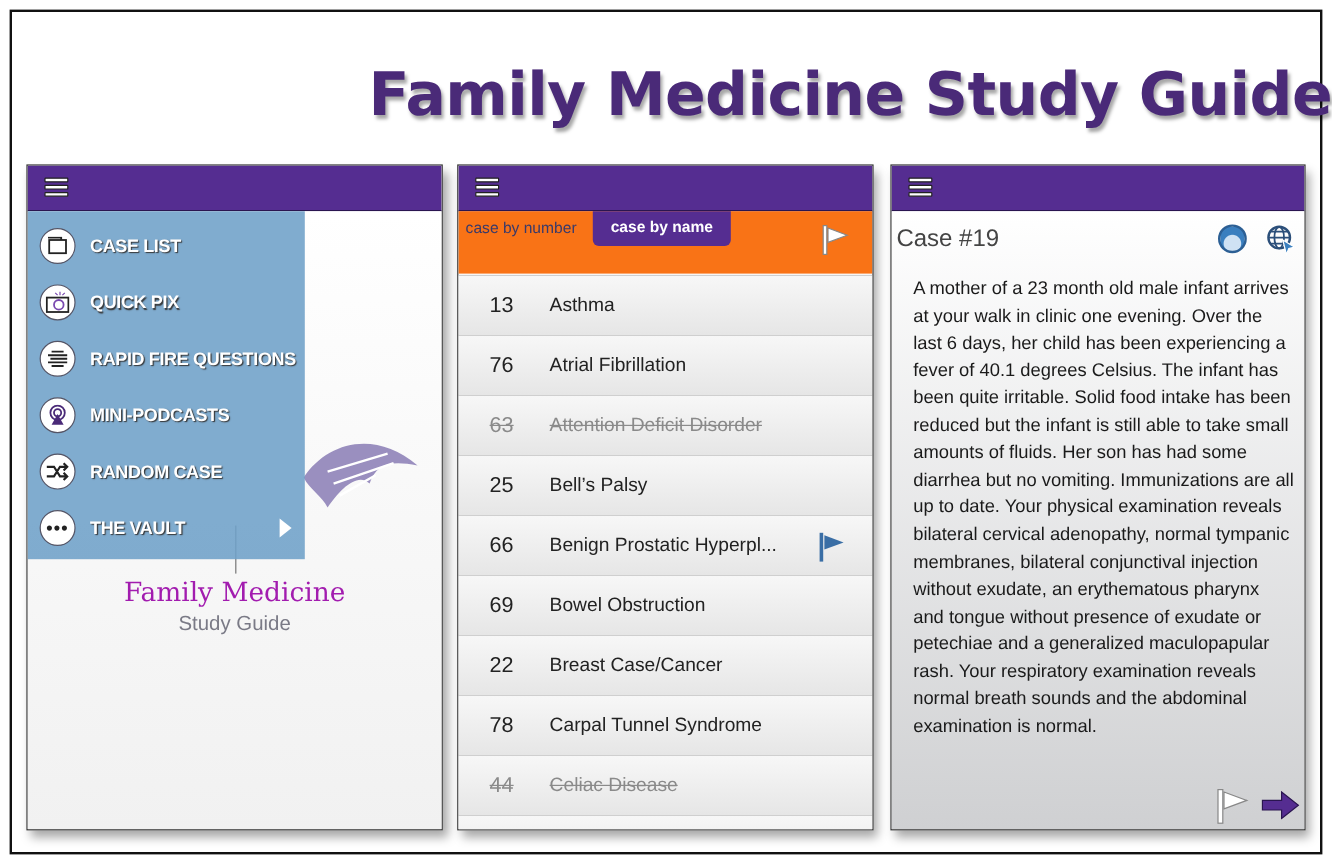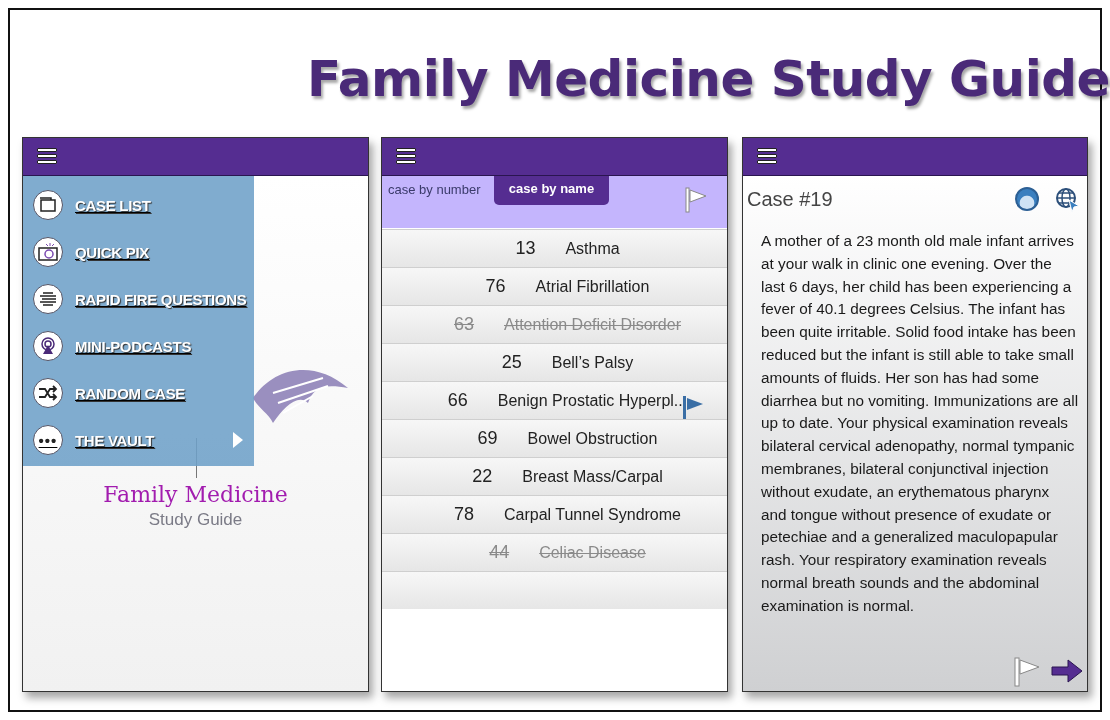--- a/index.html
+++ b/index.html
@@ -15,32 +15,32 @@
   .hamburger { position: absolute; left: 14px; top: 10px; width: 20px; height: 18px; cursor: pointer; }
   .hamburger span { display: block; height: 4px; background: #fff; border: 1px solid #222; border-radius: 1px; margin-bottom: 2px; }
 
   
   .p1-bg { position: absolute; left: 0; top: 38px; right: 0; bottom: 0; background: linear-gradient(#fff, #f1f1f1); }
   .logo-text1 { position: absolute; left: 0; width: 345px; top: 344px; text-align: center; font-family: "DejaVu Serif", serif; font-size: 22px; color: #a21caf; }
   .logo-text2 { position: absolute; left: 0; width: 345px; top: 372px; text-align: center; font-size: 17px; color: #7a7a86; }
   .logo-wing { position: absolute; left: 230px; top: 220px; width: 100px; height: 70px; }
   .logo-stem { position: absolute; left: 173px; top: 300px; width: 1px; height: 40px; background: #777; }
   .drawer { position: absolute; left: 0; top: 38px; width: 231px; height: 290px; background: rgba(110,160,200,0.88); }
-  .menu-item { position: absolute; left: 10px; height: 34px; width: 220px; display: flex; align-items: center; cursor: pointer; text-decoration: underline; }
+  .menu-item { position: absolute; left: 10px; height: 34px; width: 220px; display: flex; align-items: center; cursor: pointer; }
   .menu-icon { width: 30px; height: 30px; border-radius: 50%; background: #fff; border: 1px solid #556; display: flex; align-items: center; justify-content: center; font-size: 15px; color: #222; flex: none; }
   .menu-label { margin-left: 12px; color: #fff; font-size: 15px; font-weight: bold; text-shadow: 1px 1px 1px #333; letter-spacing: -0.3px; }
   .menu-arrow { position: absolute; right: 10px; top: 9px; width: 0; height: 0; border-top: 8px solid transparent; border-bottom: 8px solid transparent; border-left: 10px solid #fff; }
 
   
-  .tabs { position: absolute; left: 0; top: 38px; right: 0; height: 52px; background: #c4b5fd; }
+  .tabs { position: absolute; left: 0; top: 38px; right: 0; height: 52px; background: #f97316; }
   .tab-num { position: absolute; left: 6px; top: 6px; font-size: 13px; color: #3a3a6a; cursor: pointer; }
   .tab-name { position: absolute; left: 112px; top: 0; width: 115px; height: 29px; background: #552d91; border-radius: 0 0 5px 5px; color: #fff; font-size: 13px; font-weight: bold; text-align: center; line-height: 26px; cursor: pointer; }
   .flag-outline { position: absolute; cursor: pointer; }
   .list { position: absolute; left: 0; top: 91px; right: 0; }
-  .row { height: 38px; border-top: 1px solid #cfcfcf; background: linear-gradient(#f7f7f7, #e6e6e6); position: relative; display: flex; align-items: center; cursor: pointer; justify-content: center; }
+  .row { height: 50px; border-top: 1px solid #cfcfcf; background: linear-gradient(#f7f7f7, #e6e6e6); position: relative; display: flex; align-items: center; cursor: pointer; }
   .row .num { width: 76px; padding-left: 26px; font-size: 18px; color: #222; }
   .row .name { font-size: 16px; color: #222; }
   .row.done .num, .row.done .name { color: #8a8a8a; text-decoration: line-through; }
   .row .flag { position: absolute; right: 22px; top: 13px; }
 
   
   .p3-body { position: absolute; left: 0; top: 38px; right: 0; bottom: 0; background: linear-gradient(#ffffff, #cfd0d2); }
   .case-title { position: absolute; left: 4px; top: 50px; font-size: 20px; color: #444; }
   .icon-circle { position: absolute; left: 272px; top: 49px; width: 24px; height: 24px; border-radius: 50%; background: radial-gradient(circle at 50% 70%, #cfe2f4 0 40%, #3a7fbf 45%); border: 2px solid #2c5f94; cursor: pointer; }
   .icon-globe { position: absolute; left: 312px; top: 49px; width: 26px; height: 26px; cursor: pointer; }
@@ -165,21 +165,21 @@
         <rect x="2" y="1" width="3" height="24" fill="#3a6ea5"></rect>
         <path d="M6 3 L22 9 L6 15 Z" fill="#3a6ea5"></path>
       </svg>
     </div>
     <div class="row">
         <span class="num">69</span>
         <span class="name">Bowel Obstruction</span>
       </div>
     <div class="row">
         <span class="num">22</span>
-        <span class="name">Breast Mass/Carpal</span>
+        <span class="name">Breast Case/Cancer</span>
       </div>
     <div class="row">
         <span class="num">78</span>
         <span class="name">Carpal Tunnel Syndrome</span>
       </div>
     <div class="row done">
         <span class="num">44</span>
         <span class="name">Celiac Disease</span>
       </div>
     <div class="row"></div>

